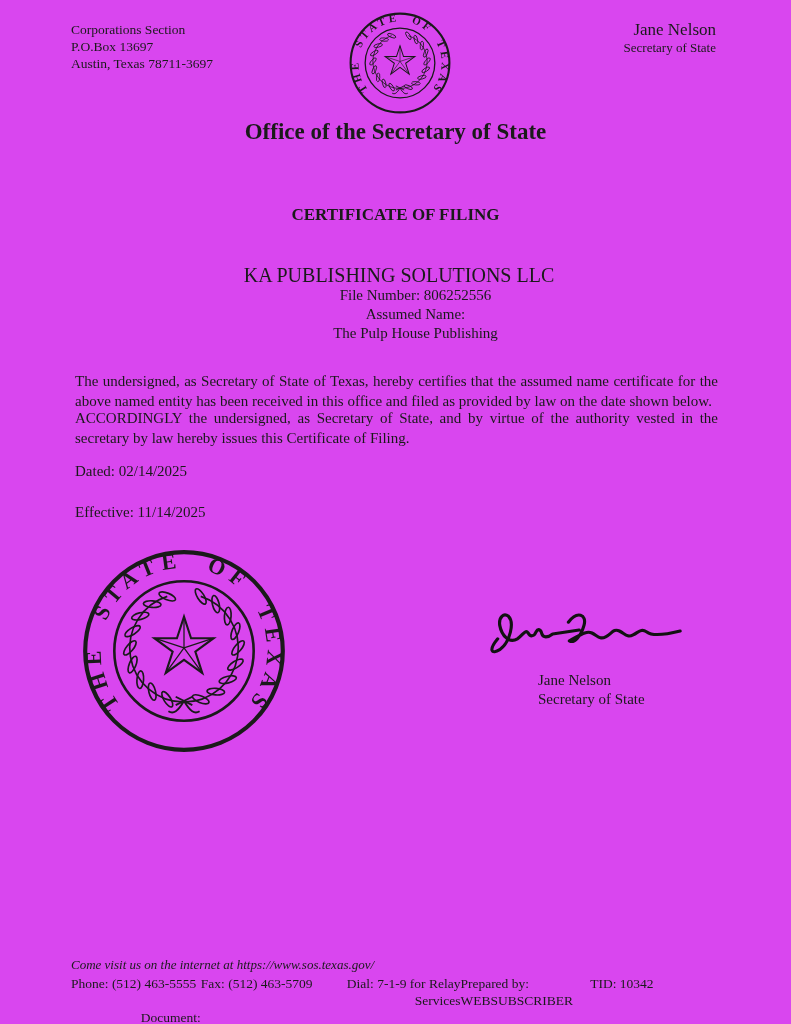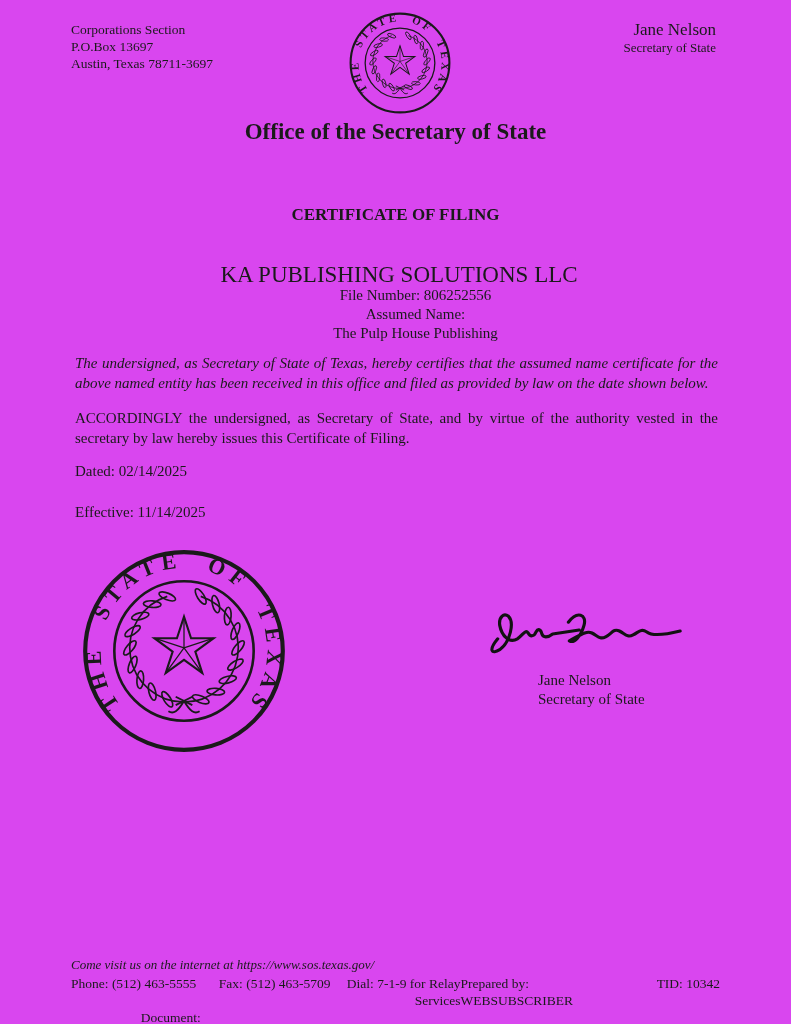--- a/index.html
+++ b/index.html
@@ -14,38 +14,38 @@
 
   .seal-top { position: absolute; left: 348px; top: 11px; width: 104px; height: 104px; }
   .seal-bottom { position: absolute; left: 80px; top: 547px; width: 208px; height: 208px; }
 
   .office-title { position: absolute; left: 0; top: 119px; width: 791px; text-align: center;
                   font-size: 23px; font-weight: bold; }
 
   .cert-heading { position: absolute; left: 0; top: 203px; width: 791px; text-align: center;
                   font-size: 17px; font-weight: bold; line-height: 24px; }
   .entity-block { position: absolute; left: 0; top: 264px; width: 791px; text-align: center; }
-  .entity-name { font-size: 23px; line-height: 22px; padding-left: 7px; }
+  .entity-name { font-size: 20px; line-height: 22px; padding-left: 7px; }
   .entity-meta { font-size: 15px; line-height: 19px; padding-left: 40px; }
 
   .para { position: absolute; left: 75px; width: 643px; font-size: 15px; line-height: 19.5px;
           text-align: justify; }
-  .para1 { top: 354px; font-style: italic; }
+  .para1 { top: 372px; }
   .para2 { top: 409px; }
   .dated { position: absolute; left: 75px; top: 463px; font-size: 15px; }
   .effective { position: absolute; left: 75px; top: 504px; font-size: 15px; }
 
   .signature-wrap { position: absolute; left: 484px; top: 606px; width: 206px; height: 52px; }
   .signer { position: absolute; left: 538px; top: 671px; font-size: 15px; line-height: 18.5px; }
 
   .footer { position: absolute; left: 71px; top: 957px; width: 649px; }
   .footer .visit { text-align: left; font-style: italic; font-size: 13px; line-height: 16px; }
   .footer .cols { display: grid; grid-template-columns: 1fr 1fr 1fr 1fr 1fr; font-size: 13.5px; line-height: 17px; margin-top: 2px; }
   .footer .cols .l { text-align: left; }
-  .footer .cols .c { text-align: right; }
+  .footer .cols .c { text-align: left; }
   .footer .cols .r { text-align: right; }
 
   svg text { font-family: "Liberation Serif", "DejaVu Serif", serif; }
 </style>
 </head>
 <body>
 
 <div class="page">
 
   <svg width="0" height="0" style="position:absolute" aria-hidden="true">

